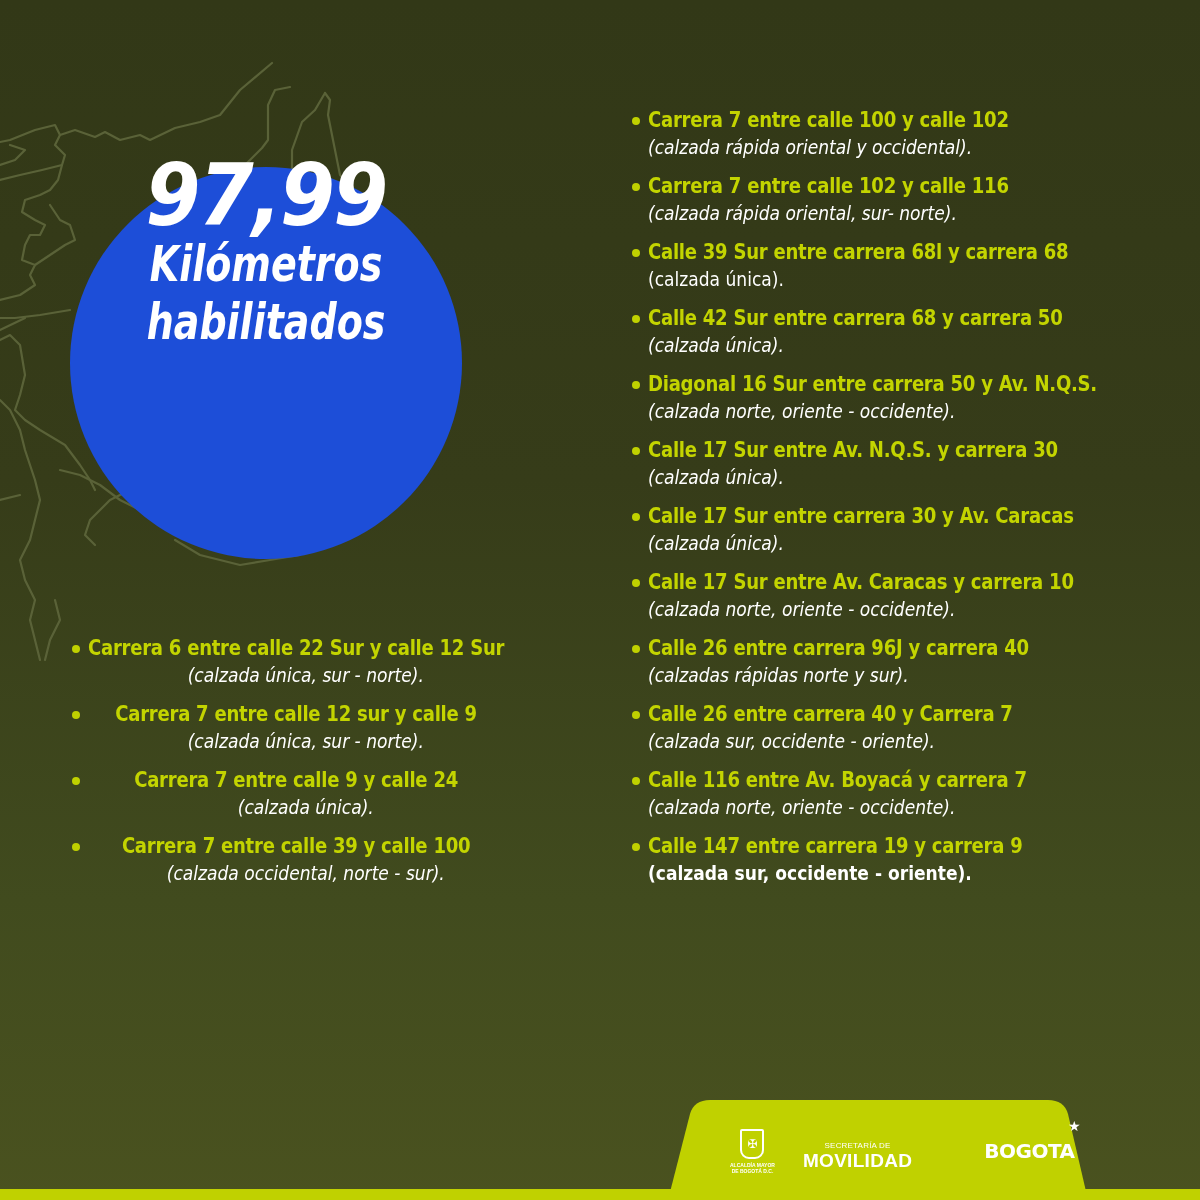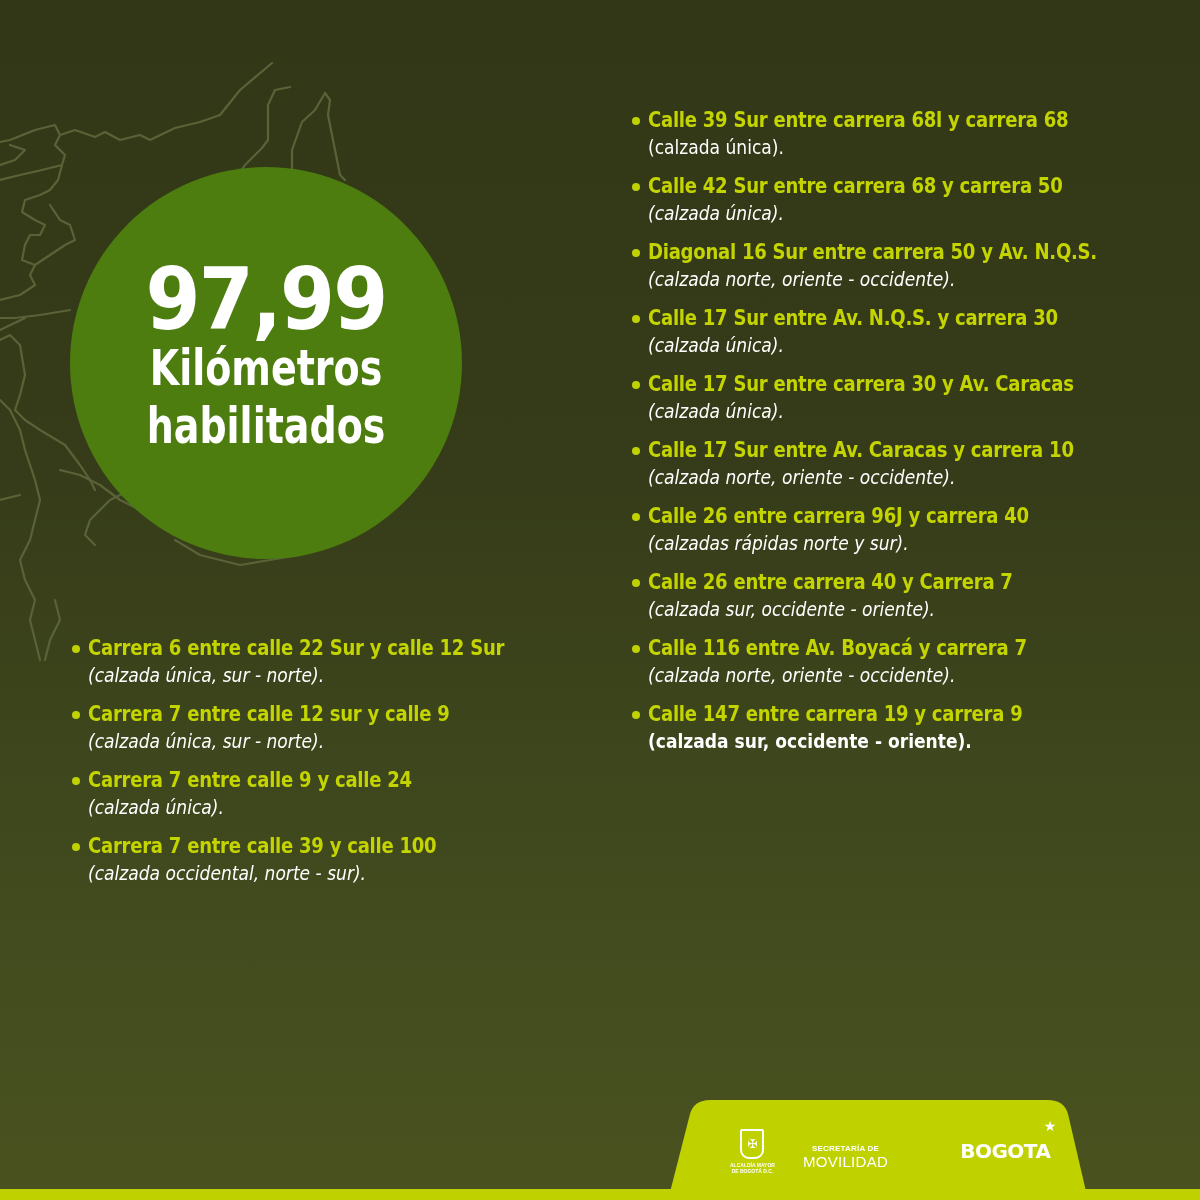--- a/index.html
+++ b/index.html
@@ -4,37 +4,37 @@
 <style>
   html, body { margin: 0; padding: 0; }
   body {
     width: 1200px; height: 1200px; overflow: hidden; position: relative;
     background: linear-gradient(180deg, #323817 0%, #363c19 40%, #414b1e 75%, #4a521f 100%);
     font-family: "Liberation Sans", "DejaVu Sans", sans-serif;
   }
   .map-lines { position: absolute; left: 0; top: 0; width: 600px; height: 720px; }
   .circle {
     position: absolute; left: 70px; top: 167px; width: 392px; height: 392px;
-    border-radius: 50%; background: #4d7c0f;
-    display: flex; flex-direction: column; align-items: center; justify-content: center;
-    color: #ffffff; text-align: center;
+    border-radius: 50%; background: #1d4ed8;
+    display: flex; flex-direction: column; align-items: center; 
+    color: #ffffff; text-align: center; font-style: italic;
   }
   .big-number {
     font-family: "DejaVu Sans", sans-serif; font-weight: bold;
     font-size: 86px; line-height: 80px; letter-spacing: -2px;
     transform: scaleX(0.92); margin-top: -12px;
   }
   .big-label {
     font-family: "DejaVu Sans", sans-serif; font-weight: bold;
     font-size: 50px; line-height: 58px; transform: scaleX(0.76);
     white-space: nowrap;
   }
   .list { position: absolute; margin: 0; padding: 0; list-style: none; }
   .list.right { left: 630px; top: 106px; }
-  .list.left { left: 70px; top: 634px; }
+  .list.left { left: 70px; top: 634px; text-align: center; }
   .item { position: relative; padding-left: 18px; height: 66px; }
   .bullet {
     position: absolute; left: 2px; top: 11px; width: 8px; height: 8px;
     border-radius: 50%; background: #c0d100;
   }
   .item-title {
     display: block; color: #c3d400; font-weight: bold; font-size: 21px; line-height: 28px;
     white-space: nowrap; transform-origin: left center; transform: scaleX(0.86);
     font-family: "DejaVu Sans", sans-serif; letter-spacing: -0.3px;
   }
@@ -52,22 +52,22 @@
     display: flex; align-items: center; color: #ffffff;
   }
   .alcaldia { display: flex; flex-direction: column; align-items: center; width: 60px; }
   .shield {
     width: 20px; height: 26px; border: 2px solid #ffffff; border-radius: 2px 2px 9px 9px;
     display: flex; align-items: center; justify-content: center; font-size: 12px;
   }
   .alcaldia-text { font-size: 5px; font-weight: bold; line-height: 6px; text-align: center; margin-top: 3px; white-space: nowrap; }
   .divider { width: 2px; height: 52px; background: #ffffff; margin: 0 14px; opacity: 0.9; }
   .secretaria { display: flex; flex-direction: column; align-items: center; }
-  .sec-small { font-size: 8px; font-weight: bold; letter-spacing: 0.2px; margin-top: 11px; }
-  .sec-big { font-size: 15px; font-weight: normal; letter-spacing: 0.3px; }
+  .sec-small { font-size: 8px; font-weight: normal; letter-spacing: 0.2px; margin-top: 11px; }
+  .sec-big { font-size: 19px; font-weight: bold; letter-spacing: 0.3px; }
   .bogota { display: flex; align-items: flex-end; position: relative; }
   .bogota-text { font-family: "DejaVu Sans", sans-serif; font-size: 20px; font-weight: bold; letter-spacing: -0.5px; margin-left: 44px; }
   .stars { position: absolute; right: -6px; top: -20px; font-size: 14px; line-height: 14px; }
 </style>
 </head>
 <body>
 
 <svg class="map-lines" viewBox="0 0 600 720" fill="none" stroke="#5a6238" stroke-width="2.2" stroke-linejoin="round" stroke-linecap="round">
   <path d="M272 63 L240 90 L220 115 L200 122 L175 128 L150 140 L140 135 L120 140 L105 132 L95 137 L75 130 L60 135 L55 125 L35 130 L10 140 L0 142"></path>
   <path d="M0 165 L15 160 L25 150 L10 145"></path>
@@ -91,20 +91,30 @@
 
 <div class="circle">
   <div class="big-number">97,99</div>
   <div class="big-label">Kilómetros</div>
   <div class="big-label">habilitados</div>
 </div>
 
 <ul class="list right">
   <li class="item">
       <span class="bullet"></span>
+      <span class="item-title">Carrera 7 entre calle 100 y calle 102</span>
+      <span class="item-note">(calzada rápida oriental y occidental).</span>
+    </li>
+  <li class="item">
+      <span class="bullet"></span>
+      <span class="item-title">Carrera 7 entre calle 102 y calle 116</span>
+      <span class="item-note">(calzada rápida oriental, sur- norte).</span>
+    </li>
+  <li class="item">
+      <span class="bullet"></span>
       <span class="item-title">Calle 39 Sur entre carrera 68l y carrera 68</span>
       <span class="item-note upright">(calzada única).</span>
     </li>
   <li class="item">
       <span class="bullet"></span>
       <span class="item-title">Calle 42 Sur entre carrera 68 y carrera 50</span>
       <span class="item-note">(calzada única).</span>
     </li>
   <li class="item">
       <span class="bullet"></span>

